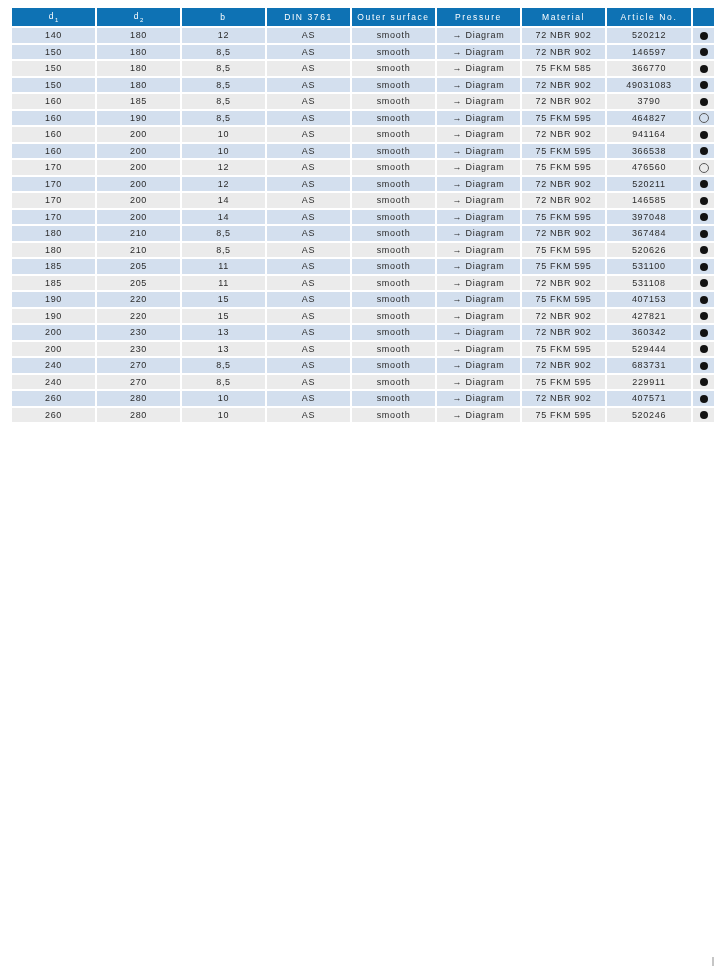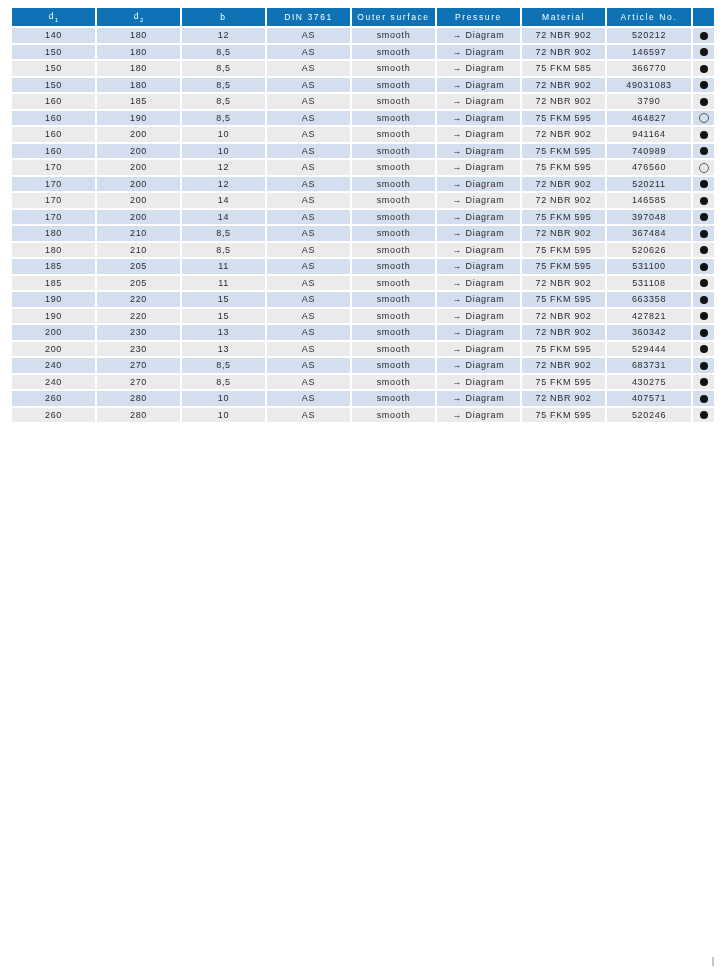--- a/index.html
+++ b/index.html
@@ -195,21 +195,21 @@
     <td><span class="dot dot-filled"></span></td>
   </tr>
         <tr class="row-blue">
     <td>160</td>
     <td>200</td>
     <td>10</td>
     <td>AS</td>
     <td>smooth</td>
     <td>→ Diagram</td>
     <td>75 FKM 595</td>
-    <td>740989</td>
+    <td>366538</td>
     <td><span class="dot dot-filled"></span></td>
   </tr>
         <tr class="row-gray">
     <td>170</td>
     <td>200</td>
     <td>12</td>
     <td>AS</td>
     <td>smooth</td>
     <td>→ Diagram</td>
     <td>75 FKM 595</td>
@@ -294,21 +294,21 @@
     <td><span class="dot dot-filled"></span></td>
   </tr>
         <tr class="row-blue">
     <td>190</td>
     <td>220</td>
     <td>15</td>
     <td>AS</td>
     <td>smooth</td>
     <td>→ Diagram</td>
     <td>75 FKM 595</td>
-    <td>663358</td>
+    <td>407153</td>
     <td><span class="dot dot-filled"></span></td>
   </tr>
         <tr class="row-gray">
     <td>190</td>
     <td>220</td>
     <td>15</td>
     <td>AS</td>
     <td>smooth</td>
     <td>→ Diagram</td>
     <td>72 NBR 902</td>
@@ -349,21 +349,21 @@
     <td><span class="dot dot-filled"></span></td>
   </tr>
         <tr class="row-gray">
     <td>240</td>
     <td>270</td>
     <td>8,5</td>
     <td>AS</td>
     <td>smooth</td>
     <td>→ Diagram</td>
     <td>75 FKM 595</td>
-    <td>430275</td>
+    <td>229911</td>
     <td><span class="dot dot-filled"></span></td>
   </tr>
         <tr class="row-blue">
     <td>260</td>
     <td>280</td>
     <td>10</td>
     <td>AS</td>
     <td>smooth</td>
     <td>→ Diagram</td>
     <td>72 NBR 902</td>

